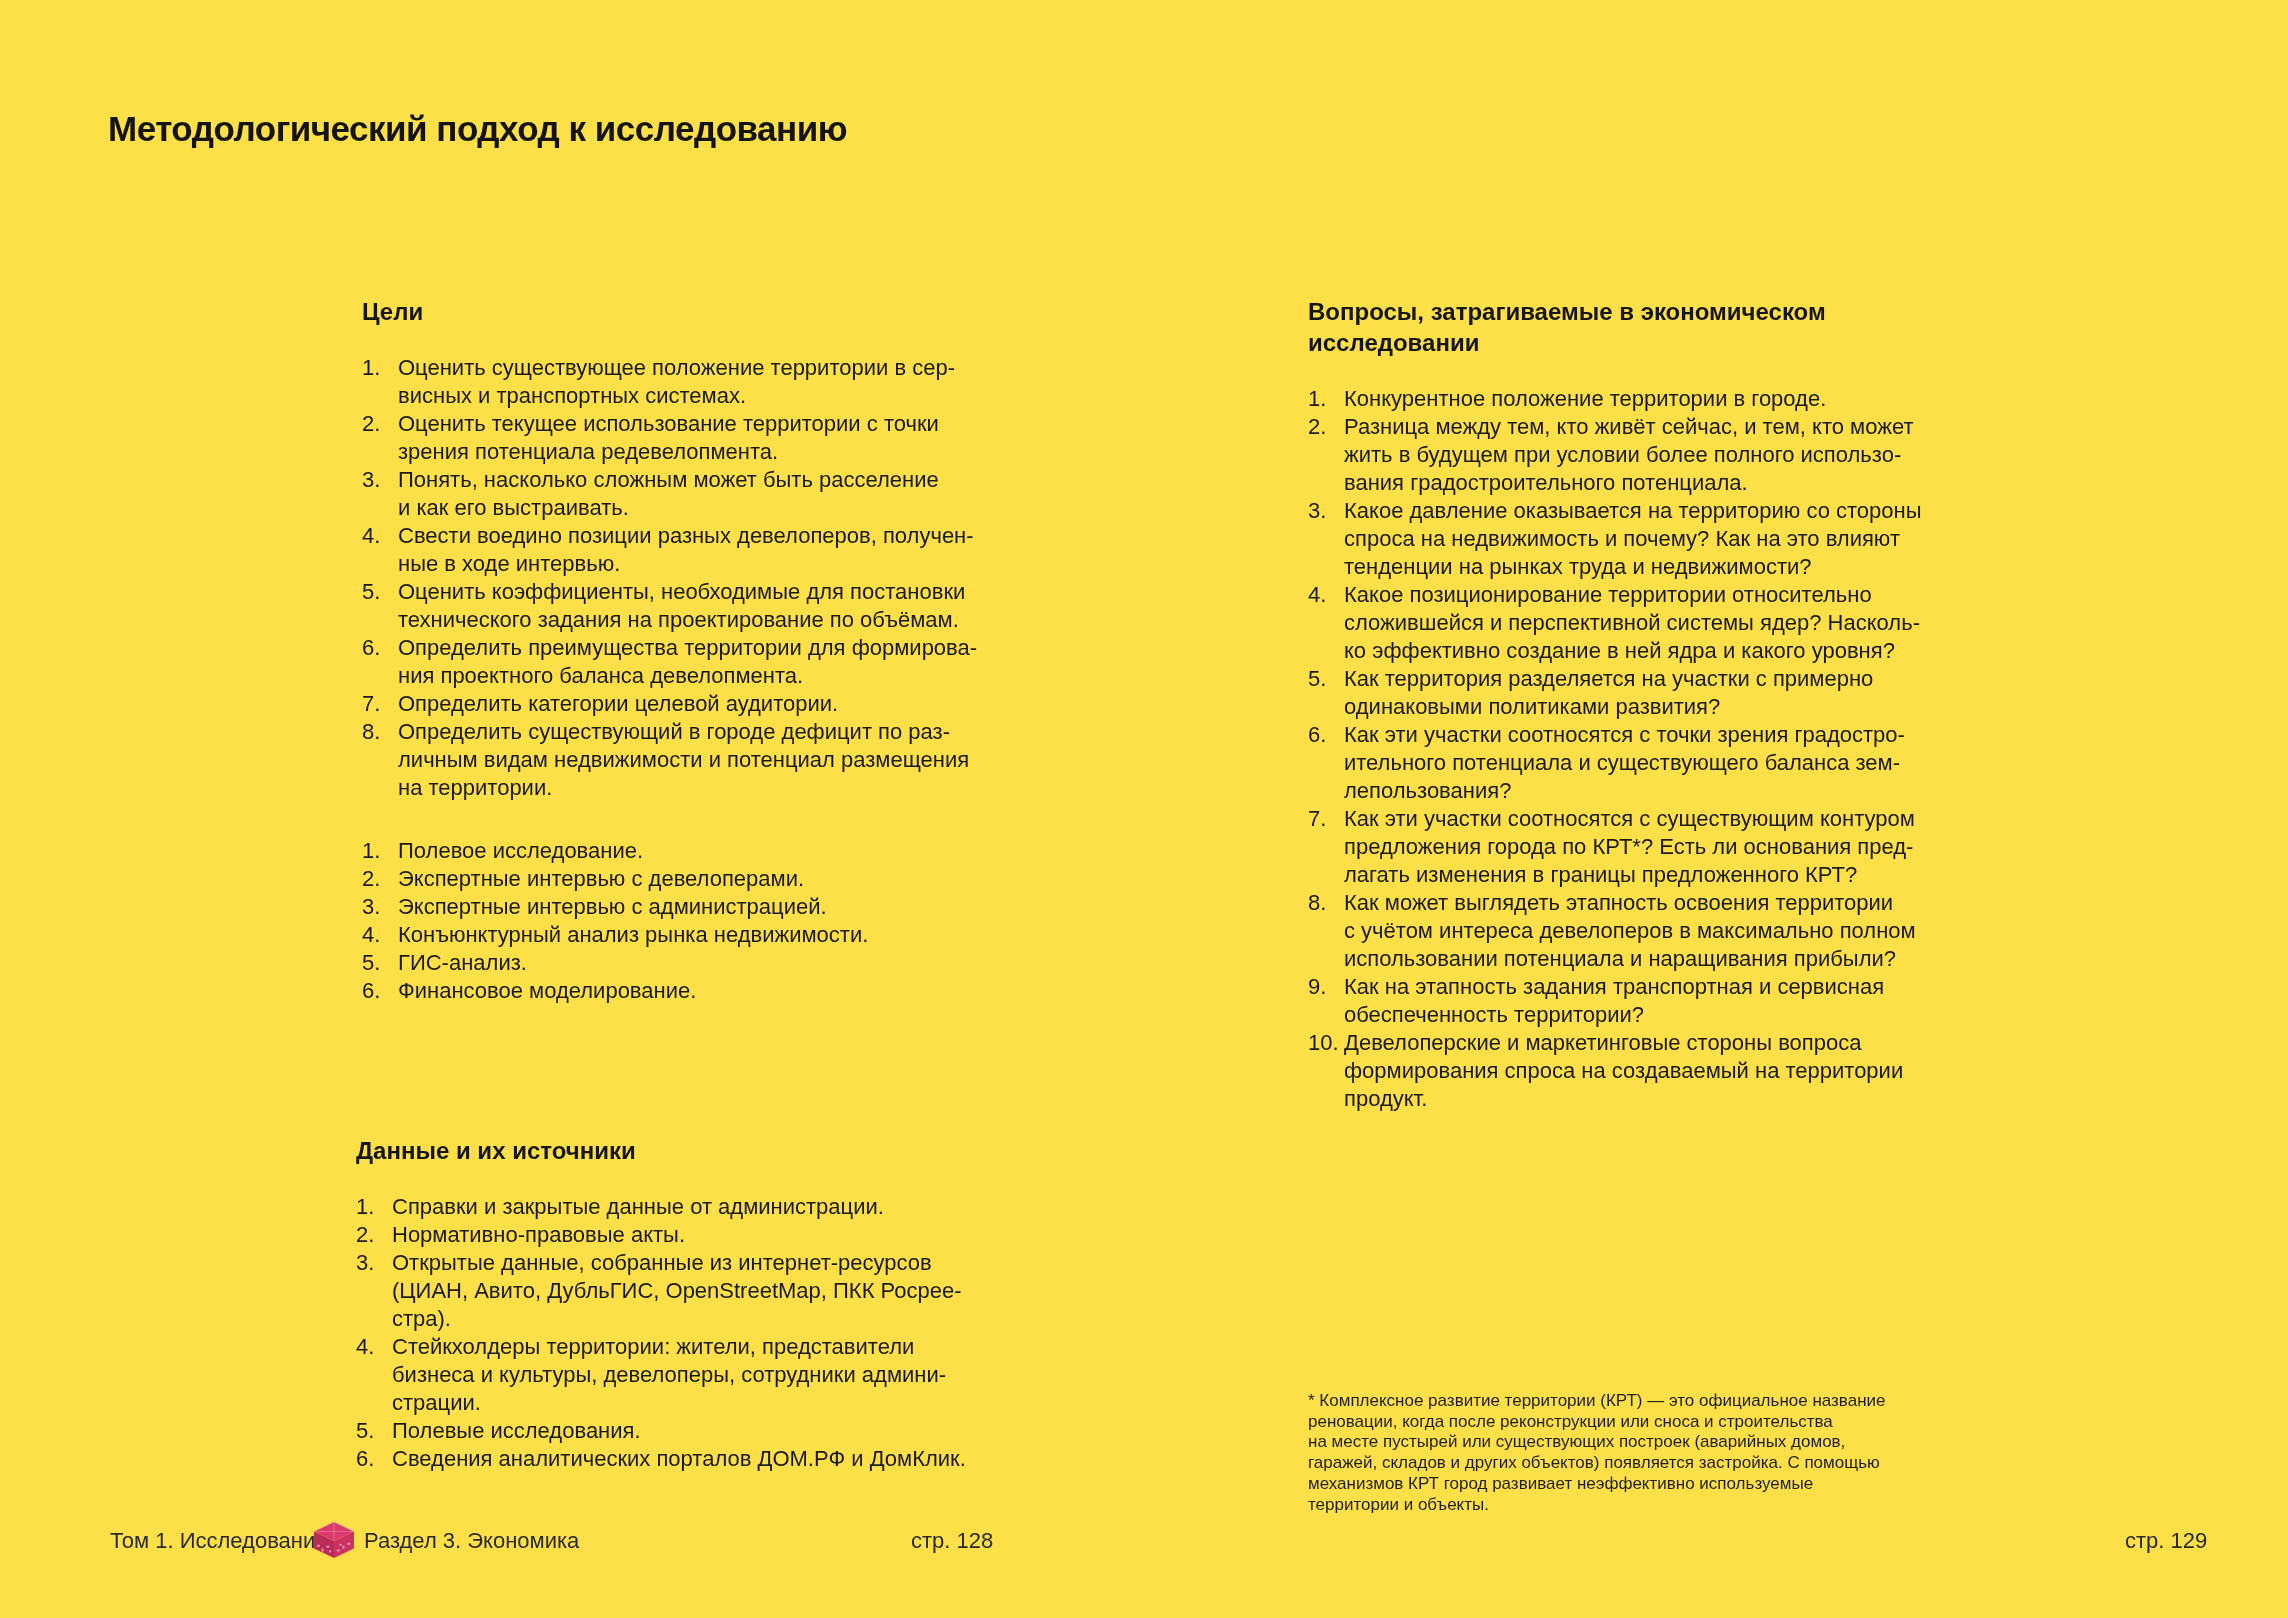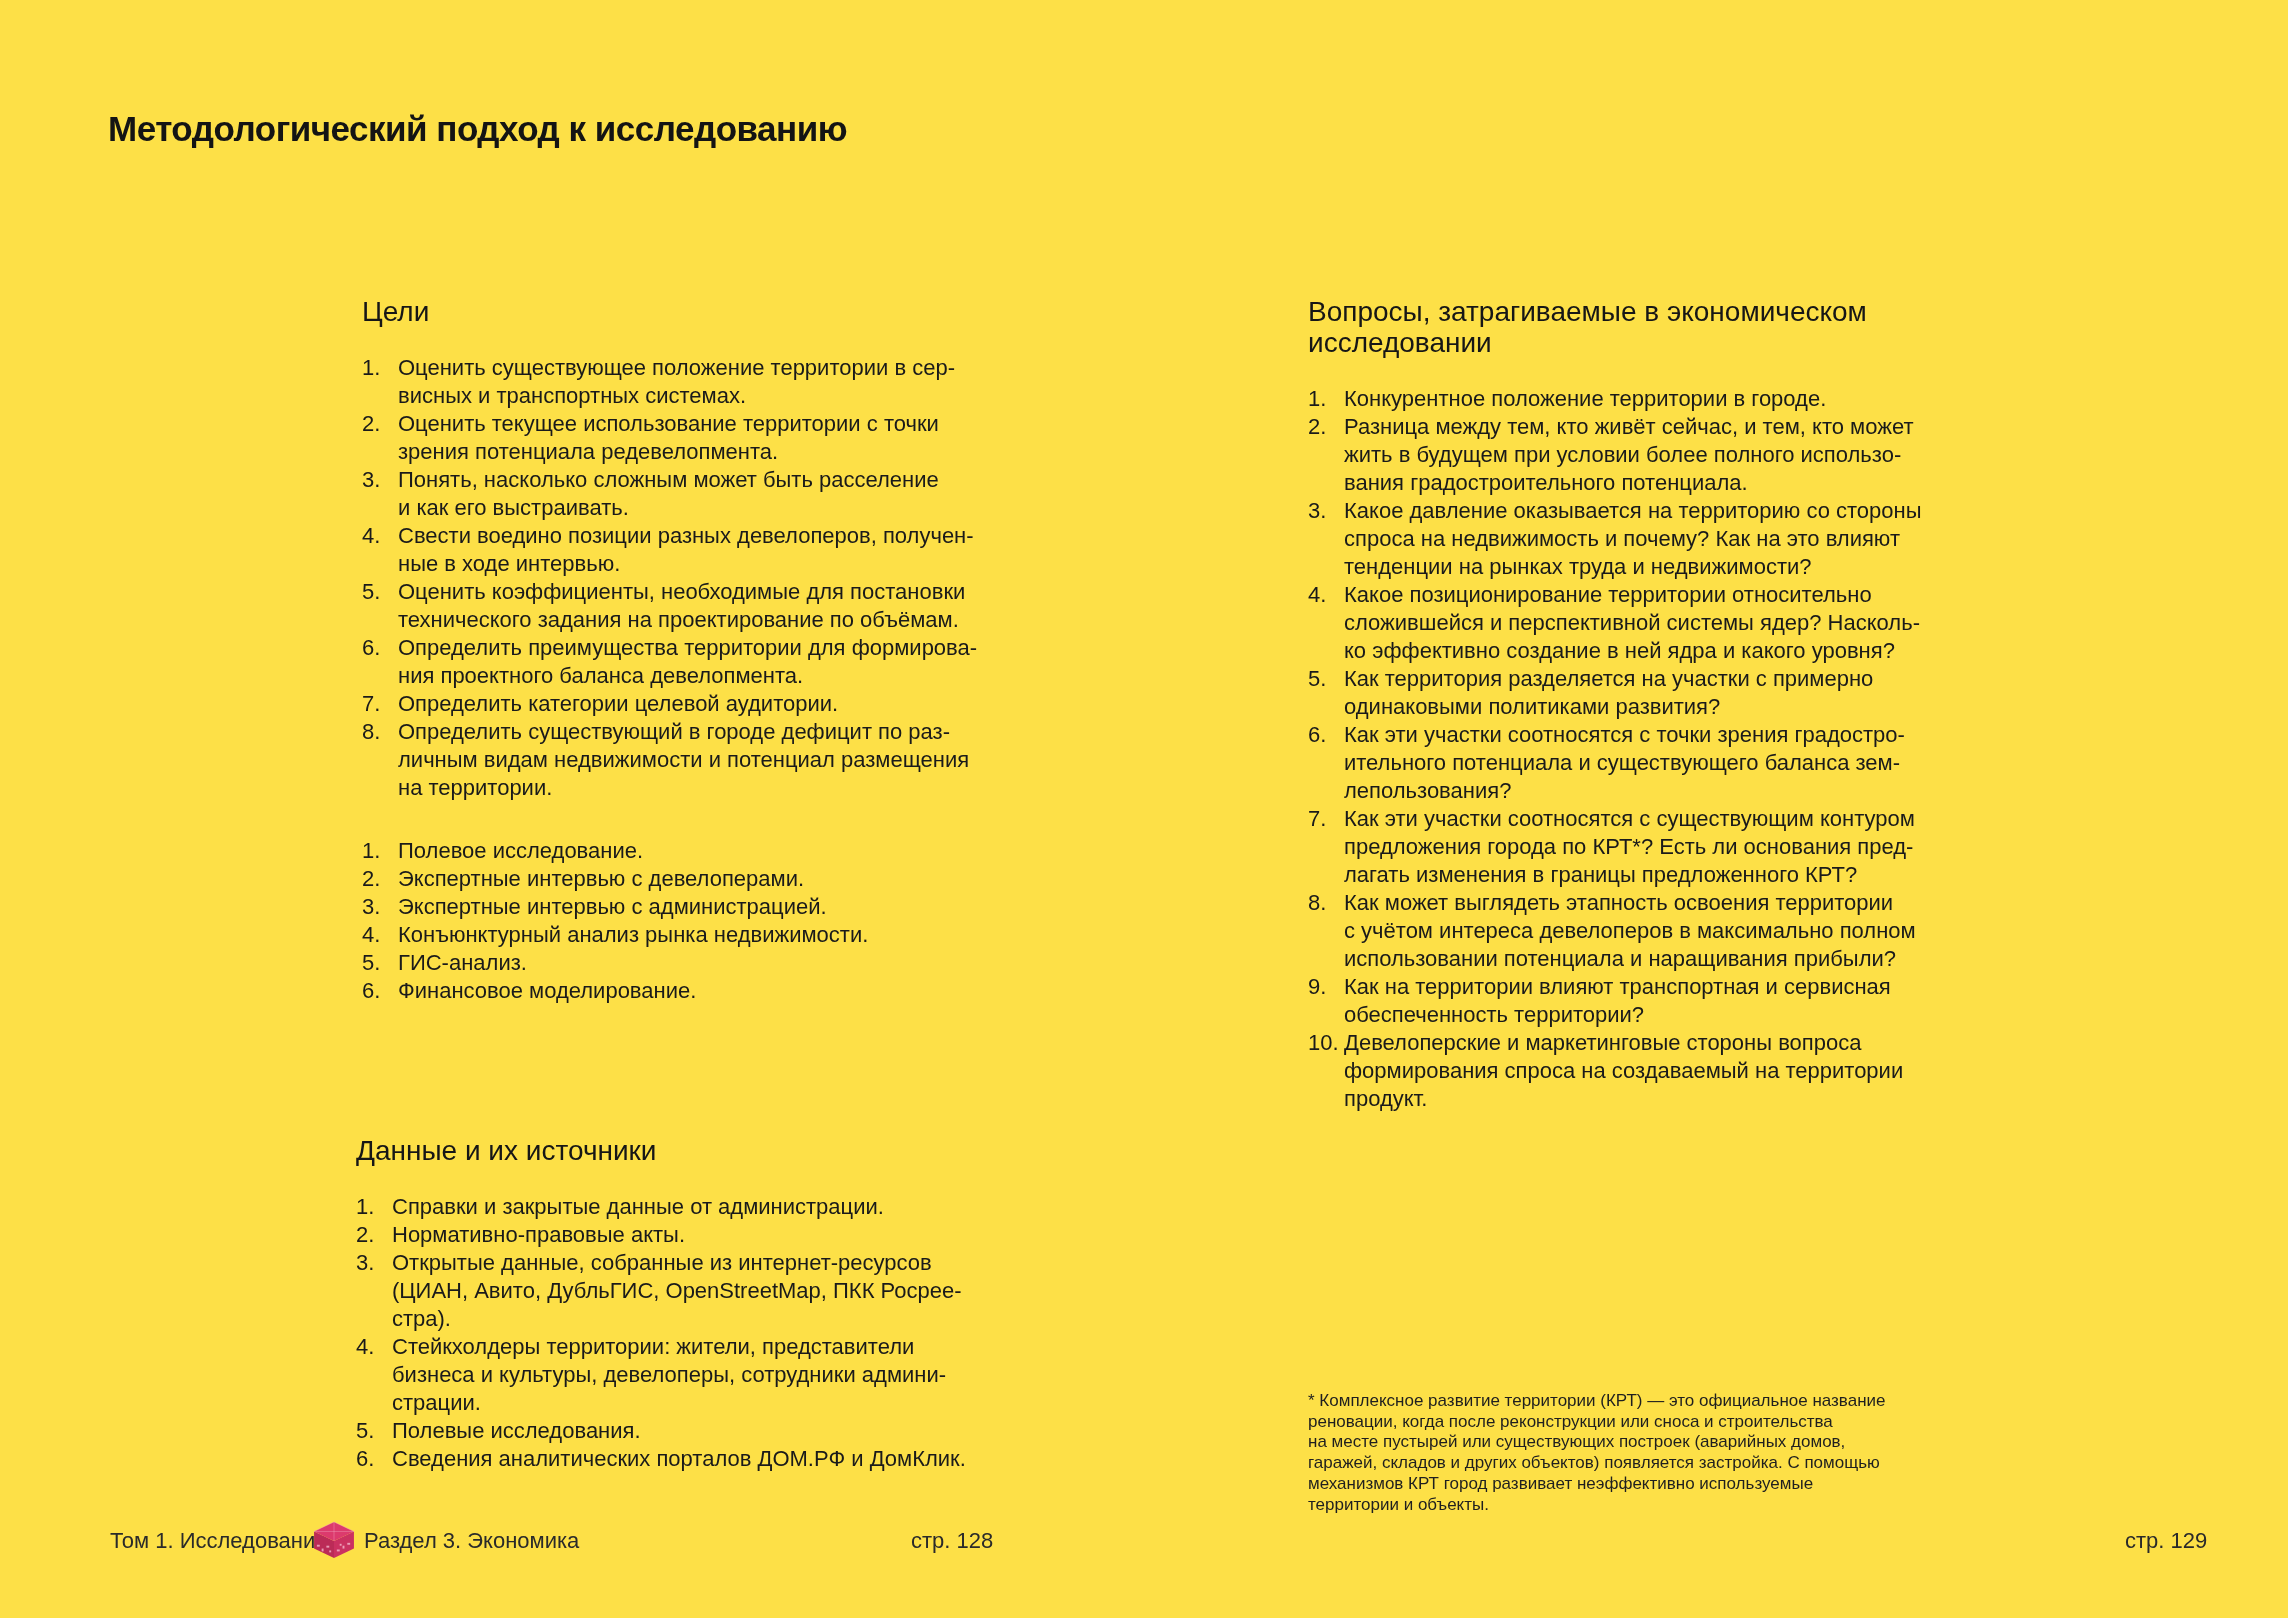--- a/index.html
+++ b/index.html
@@ -14,21 +14,21 @@
   }
   .doc-title{
     position:absolute;left:108px;top:108px;
     margin:0;
     font-size:35px;line-height:42px;font-weight:800;
     letter-spacing:-0.5px;color:#141414;
   }
   .sec{position:absolute;width:692px;}
   .sec h2{
     margin:0 0 27px 0;
-    font-size:28px;line-height:31px;font-weight:400;
+    font-size:24px;line-height:31px;font-weight:700;
     color:#161616;white-space:pre-line;
   }
   .sec ol{list-style:none;margin:0;padding:0;}
   .row{
     display:grid;grid-template-columns:36px 1fr;
     font-size:22px;line-height:28px;
   }
   .num{color:#1a1a1a;}
   .txt{white-space:pre-line;color:#1a1a1a;}
   .footnote{
@@ -206,21 +206,21 @@
 лагать изменения в границы предложенного КРТ?</span>
         </li>
       <li class="row">
           <span class="num">8.</span>
           <span class="txt">Как может выглядеть этапность освоения территории
 с учётом интереса девелоперов в максимально полном
 использовании потенциала и наращивания прибыли?</span>
         </li>
       <li class="row">
           <span class="num">9.</span>
-          <span class="txt">Как на территории влияют транспортная и сервисная
+          <span class="txt">Как на этапность задания транспортная и сервисная
 обеспеченность территории?</span>
         </li>
       <li class="row">
           <span class="num">10.</span>
           <span class="txt">Девелоперские и маркетинговые стороны вопроса
 формирования спроса на создаваемый на территории
 продукт.</span>
         </li>
     </ol>
   </section>

